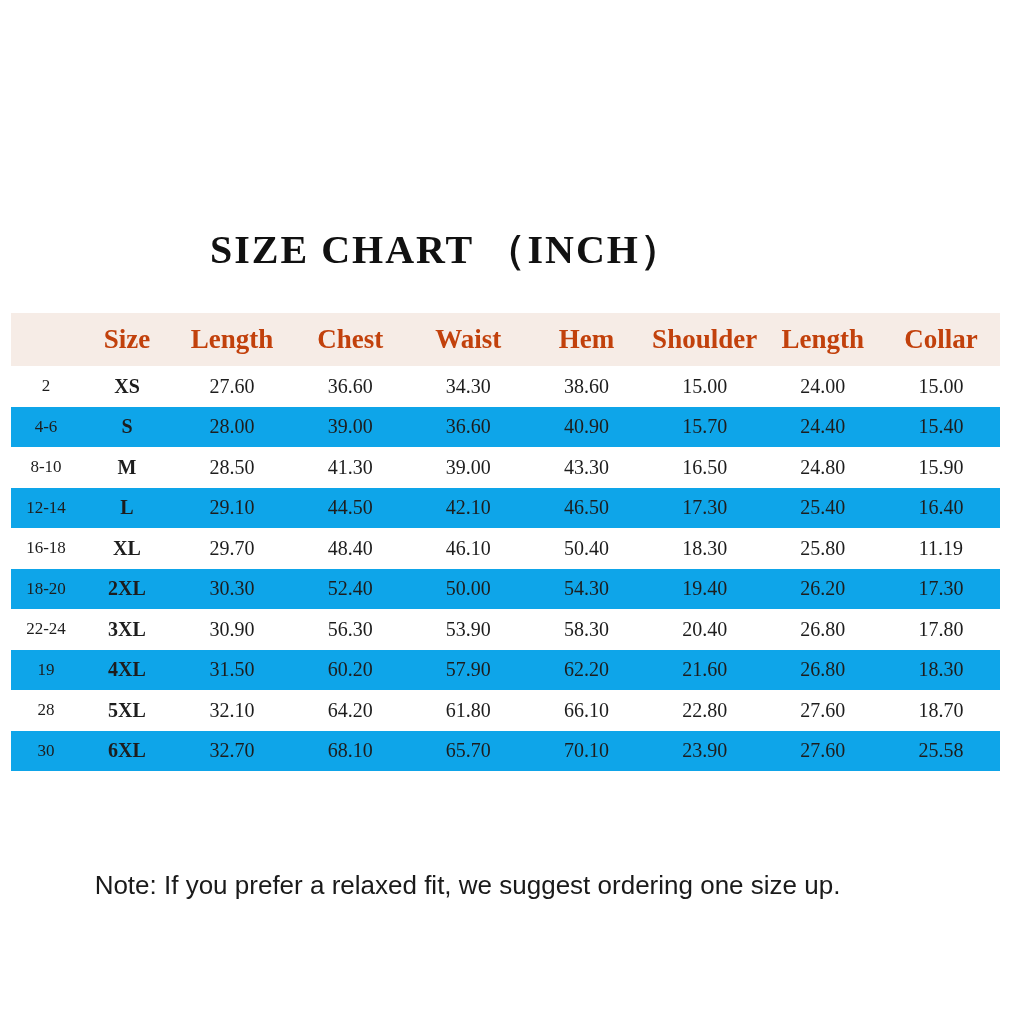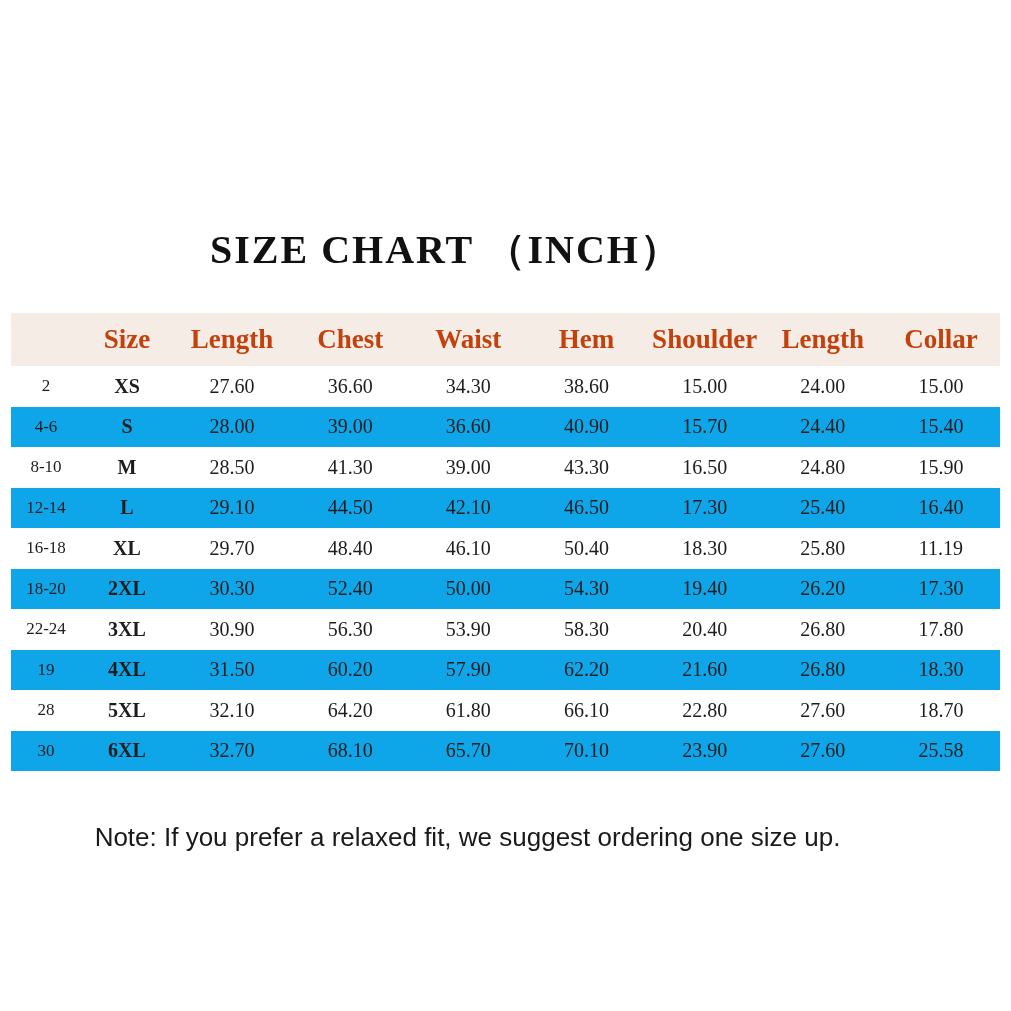--- a/index.html
+++ b/index.html
@@ -87,21 +87,21 @@
     width: 70px;
   }
   tbody td.size {
     font-weight: bold;
     font-size: 20px;
     width: 92px;
     margin-top: 18px;
   }
   .note {
     position: absolute;
-    top: 822px;
+    top: 870px;
     left: 0;
     width: 935px;
     text-align: center;
     font-family: "Liberation Sans", sans-serif;
     font-size: 26px;
     color: #1a1a1a;
     white-space: nowrap;
   }
 </style>
 </head>

